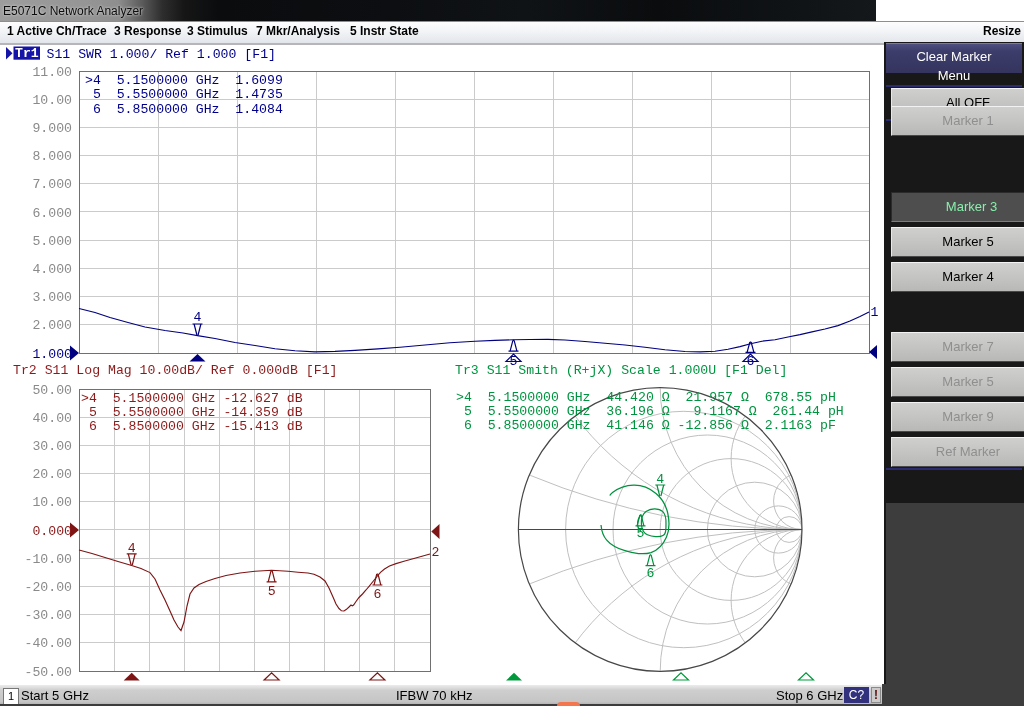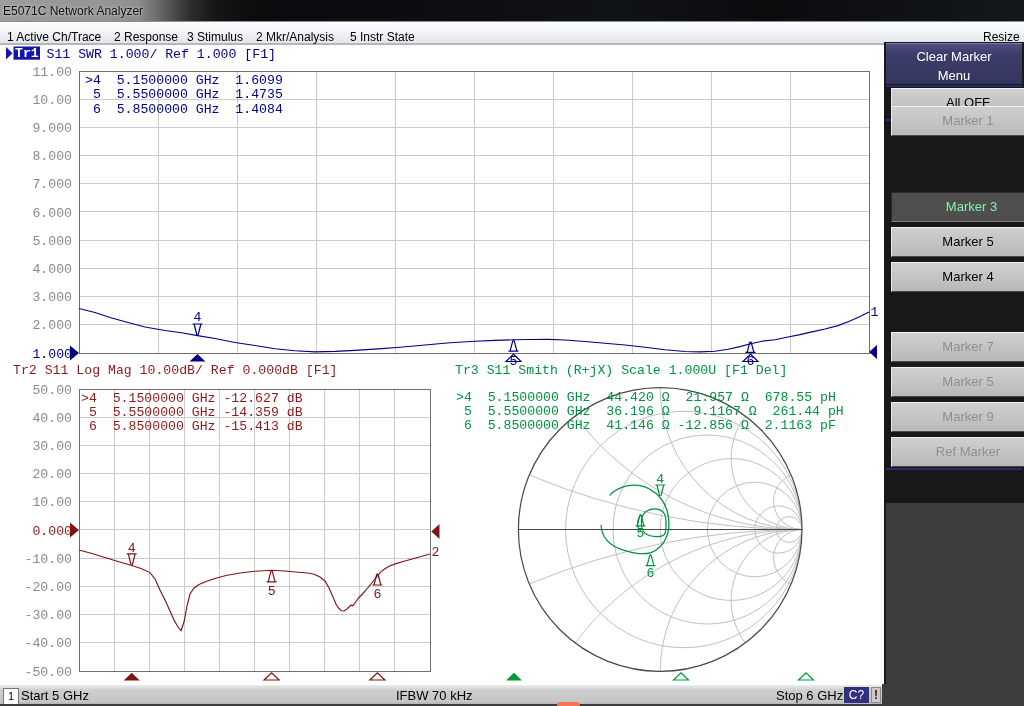--- a/index.html
+++ b/index.html
@@ -1,30 +1,30 @@
 <!DOCTYPE html>
 <html><head><meta charset="utf-8"><style>
   html,body{margin:0;padding:0;}
   svg text{white-space:pre;}
   #scr{position:relative;width:1024px;height:706px;background:#fff;overflow:hidden;
        font-family:"Liberation Sans",sans-serif;}
   .abs{position:absolute;}
   
-  #titlebar{left:0;top:0;width:1024px;height:22px;
+  #titlebar{left:0;top:0;width:876px;height:22px;
     background:linear-gradient(90deg,#9d9d9d 0%,#959595 10%,#8e8e8e 13.5%,#5f5f5f 16%,#2e2e2e 18.5%,#161616 21%,#0a0c0e 25%,#0c0e11 45%,#101316 60%,#0a0c0e 75%,#101316 90%,#15181b 100%);}
   #titlebar span{position:absolute;left:3px;top:4px;font-size:12px;color:#0c0c0c;
     text-shadow:0 0 3px #cfcfcf,0 0 2px #bbb;}
   
   #menubar{left:0;top:21px;width:1024px;height:24px;border-top:1px solid #8e8e8e;border-bottom:2px solid #b6b6ba;
     background:linear-gradient(180deg,#fdfdfe 0%,#f2f4f7 45%,#e2e5ea 100%);
     box-sizing:border-box;font-size:12px;color:#000;}
-  #menubar span{position:absolute;top:8px;}
+  #menubar span{position:absolute;top:2px;font-weight:bold;}
   
   #sidebar{left:884px;top:42px;width:140px;height:664px;background:#181818;}
-  #sbheader{position:absolute;left:2px;top:1px;width:136px;height:41px;
+  #sbheader{position:absolute;left:2px;top:1px;width:136px;height:30px;
     background:linear-gradient(180deg,#4f4f80 0%,#3d3d6b 25%,#34345e 100%);
     border-top:1px solid #7a7aa8;color:#fff;font-size:13px;text-align:center;line-height:19px;padding-top:3px;box-sizing:border-box;}
   .sbtn{position:absolute;left:7px;width:154px;height:30px;background:linear-gradient(180deg,#cfcfcd 0%,#c3c3c1 55%,#b8b8b6 100%);
     border-top:1px solid #f2f2f2;border-left:1px solid #e8e8e8;border-right:1px solid #6a6a6a;border-bottom:1px solid #484848;
     box-sizing:border-box;font-size:13px;color:#000;text-align:center;line-height:27px;}
   .sbtn.dis{color:#8f8f8f;}
   .sbtn.prs{background:#4e4e4e;border-top:1px solid #2b2b2b;border-left:1px solid #2b2b2b;
     border-right:1px solid #7c7c7c;border-bottom:1px solid #7c7c7c;color:#86efac;padding-left:7px;}
   .sbsep{position:absolute;left:2px;width:136px;height:2px;background:#2a2a6e;}
   #sbbottom{position:absolute;left:2px;top:461px;width:138px;height:202px;background:#3d3d3d;}
@@ -41,23 +41,23 @@
     border:1px solid #8a8a8a;box-sizing:border-box;color:#5a0c0c;font-size:12px;font-weight:bold;text-align:center;line-height:14px;}
   #stbr{position:absolute;left:882px;top:684px;width:142px;height:22px;background:#3d3d3d;}
 </style></head>
 <body>
 <div id="scr">
   <div id="titlebar" class="abs">
       <span>E5071C Network Analyzer</span>
     </div>
   <div id="menubar" class="abs">
     <span style="left:7px">1 Active Ch/Trace</span>
-    <span style="left:114px">2 Response</span>
+    <span style="left:114px">3 Response</span>
     <span style="left:187px">3 Stimulus</span>
-    <span style="left:256px">2 Mkr/Analysis</span>
+    <span style="left:256px">7 Mkr/Analysis</span>
     <span style="left:350px">5 Instr State</span>
     <span style="left:983px">Resize</span>
   </div>
 
   <svg class="abs" style="left:0;top:42px" width="884" height="642" viewBox="0 42 884 642" font-family="Liberation Mono, monospace" font-size="13.2px">
   <path d="M158.5 71V353M237.5 71V353M316.5 71V353M395.5 71V353M474.5 71V353M553.5 71V353M632.5 71V353M711.5 71V353M790.5 71V353M79 99.5H869M79 127.5H869M79 155.5H869M79 183.5H869M79 211.5H869M79 240.5H869M79 268.5H869M79 296.5H869M79 324.5H869" stroke="#cbcbcb" fill="none"></path>
   <path d="M114.5 389V671M149.5 389V671M184.5 389V671M219.5 389V671M254.5 389V671M289.5 389V671M324.5 389V671M359.5 389V671M394.5 389V671M79 417.5H430M79 445.5H430M79 473.5H430M79 501.5H430M79 529.5H430M79 558.5H430M79 586.5H430M79 614.5H430M79 642.5H430" stroke="#cbcbcb" fill="none"></path>
   <rect x="79.5" y="71.5" width="790" height="282" fill="none" stroke="#707070"></rect>
   <rect x="79.5" y="389.5" width="351" height="282" fill="none" stroke="#707070"></rect>
   <clipPath id="sc">

